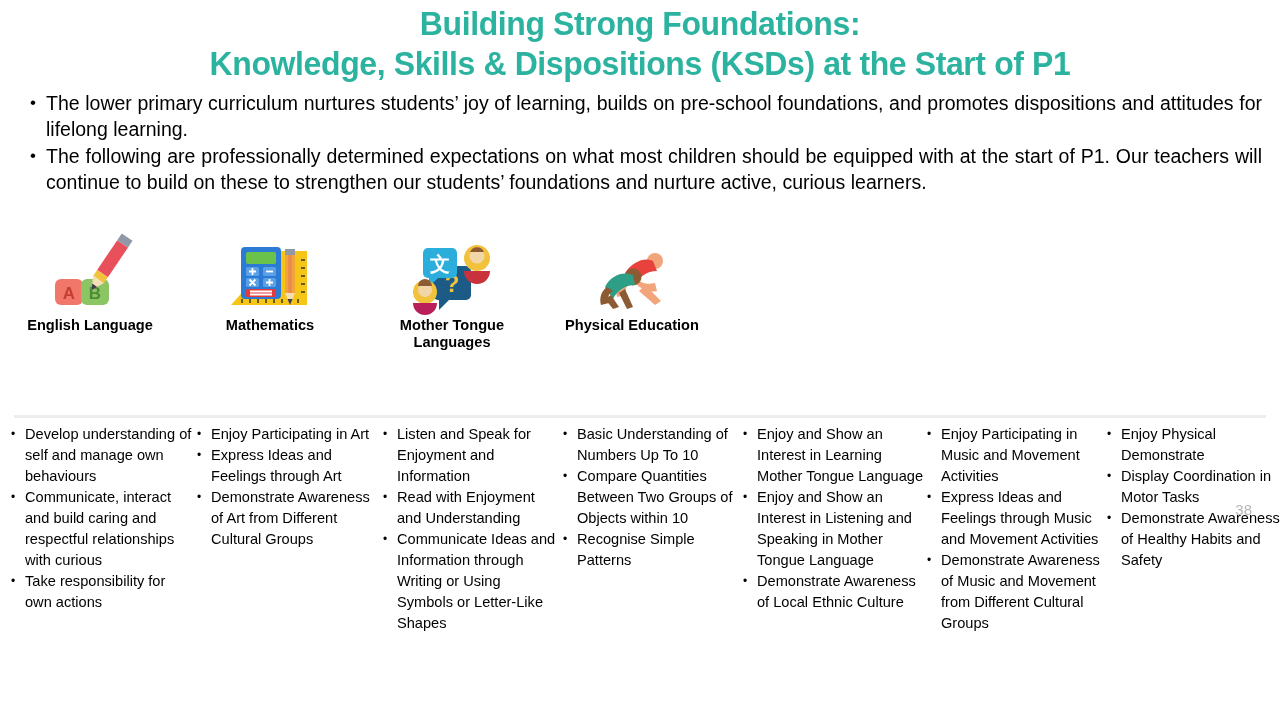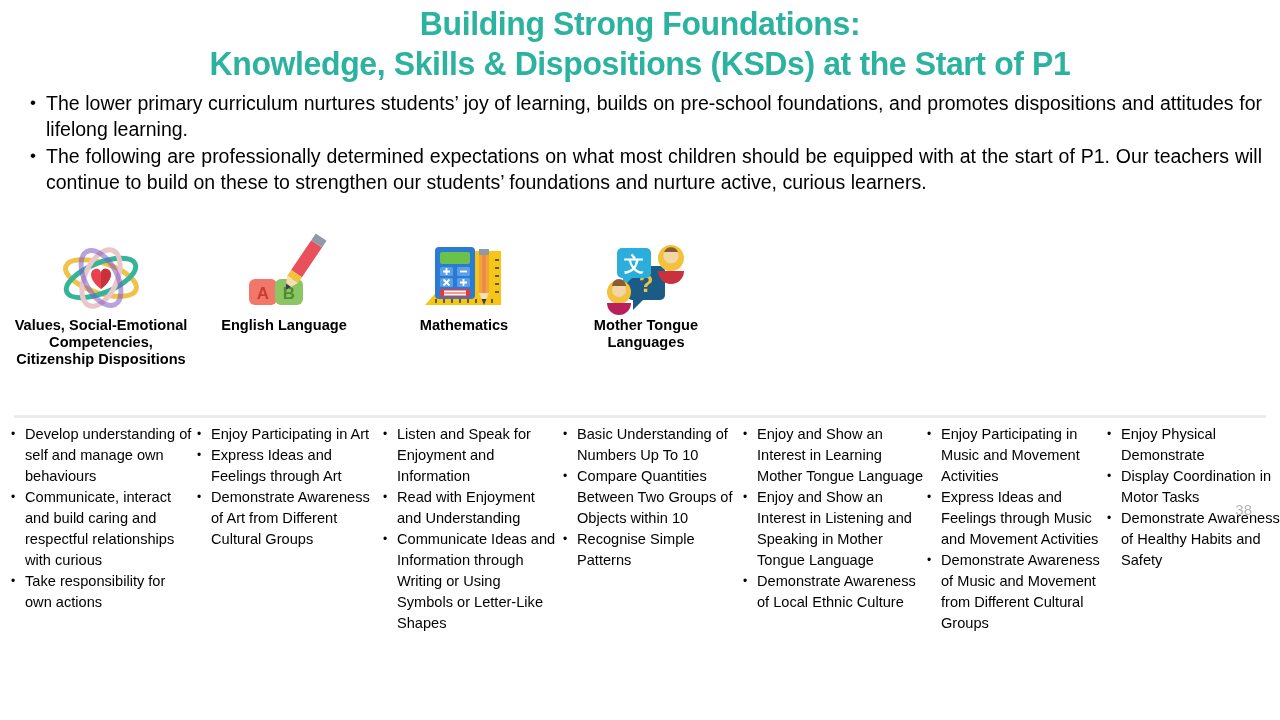--- a/index.html
+++ b/index.html
@@ -143,37 +143,20 @@
       <span class="intro-text">The lower primary curriculum nurtures students’ joy of learning, builds on pre-school foundations, and promotes dispositions and attitudes for lifelong learning.</span>
     </div>
     <div class="intro-item">
       <span class="intro-bullet">•</span>
       <span class="intro-text">The following are professionally determined expectations on what most children should be equipped with at the start of P1. Our  teachers will continue to build on these to strengthen our students’ foundations and nurture active, curious learners.</span>
     </div>
   </div>
 
   <div class="cols">
 
-    <div class="col" style="width:186px; margin-left:8px;">
-      <div class="col-head">
-        <div class="icon-wrap">
-          <svg width="84" height="66" viewBox="0 0 84 66">
-            <g fill="none" stroke-width="5">
-              <ellipse cx="42" cy="33" rx="37" ry="15" stroke="#F0C24B" transform="rotate(18 42 33)"></ellipse>
-              <ellipse cx="42" cy="33" rx="37" ry="15" stroke="#35B49A" transform="rotate(-22 42 33)"></ellipse>
-              <ellipse cx="42" cy="33" rx="16" ry="30" stroke="#E8C6CC" transform="rotate(24 42 33)"></ellipse>
-              <ellipse cx="42" cy="33" rx="30" ry="16" stroke="#7E57C2" opacity="0.55" transform="rotate(62 42 33)"></ellipse>
-            </g>
-            <path d="M42 44 C30 35 30 26 36 24 C40 22.5 42 26 42 28 C42 26 44 22.5 48 24 C54 26 54 35 42 44 Z" fill="#E8424A"></path>
-            <path d="M42 44 C42 36 42 30 42 28 C42 26 44 22.5 48 24 C54 26 54 35 42 44 Z" fill="#C9323C"></path>
-          </svg>
-        </div>
-        <div class="col-title">Values, Social-Emotional Competencies, Citizenship Dispositions</div>
-      </div>
-    </div>
 
 
     <div class="col" style="width:180px;">
       <div class="col-head">
         <div class="icon-wrap">
           <svg width="82" height="66" viewBox="0 0 82 66">
             <rect x="6" y="34" width="28" height="26" rx="6" fill="#F2776B"></rect>
             <text x="20" y="54" font-family="'Liberation Sans',sans-serif" font-size="17" font-weight="bold" fill="#C43E32" text-anchor="middle">A</text>
             <rect x="32" y="34" width="28" height="26" rx="6" fill="#8BC564"></rect>
             <text x="46" y="54" font-family="'Liberation Sans',sans-serif" font-size="17" font-weight="bold" fill="#4E8C33" text-anchor="middle">B</text>
@@ -262,20 +245,43 @@
               <circle cx="16" cy="46" r="7" fill="#F2D6A8"></circle>
               <path d="M9 42 a7 7 0 0 1 14 0 z" fill="#8D5B33"></path>
             </g>
           </svg>
         </div>
         <div class="col-title">Mother Tongue Languages</div>
       </div>
     </div>
 
 
+    <div class="col" style="width:176px;">
+      <div class="col-head">
+        <div class="icon-wrap">
+          <svg width="86" height="66" viewBox="0 0 86 66">
+            <g>
+              <circle cx="66" cy="16" r="8" fill="#F2A57A"></circle>
+              <path d="M36 28 C44 16 56 12 64 16 L68 26 C58 26 50 32 46 40 Z" fill="#E8423C"></path>
+              <path d="M38 28 C30 34 26 44 28 52 L36 50 C36 42 40 36 46 34 Z" fill="#F2A57A"></path>
+              <path d="M46 38 C52 44 60 48 68 46 L66 38 C58 40 52 38 48 34 Z" fill="#F2A57A"></path>
+              <path d="M56 40 L72 56 L66 60 L50 46 Z" fill="#F2A57A"></path>
+            </g>
+            <g>
+              <circle cx="44" cy="32" r="8.5" fill="#8D5B33"></circle>
+              <path d="M16 42 C22 30 34 26 44 30 L46 40 C36 40 28 46 24 54 Z" fill="#2E9E86"></path>
+              <path d="M18 42 C12 46 10 54 12 60 L20 58 C18 52 20 48 24 46 Z" fill="#8D5B33"></path>
+              <path d="M22 50 L30 62 L24 64 L16 54 Z" fill="#8D5B33"></path>
+              <path d="M36 44 L44 62 L38 64 L30 48 Z" fill="#8D5B33"></path>
+            </g>
+          </svg>
+        </div>
+        <div class="col-title">Physical Education</div>
+      </div>
+    </div>
 
   </div>
 
   <div class="divider"></div>
 
   <div class="lists">
 
     <div class="list" style="width:186px; margin-left:8px;">
       <div class="li">
         <span class="li-bullet">•</span>

